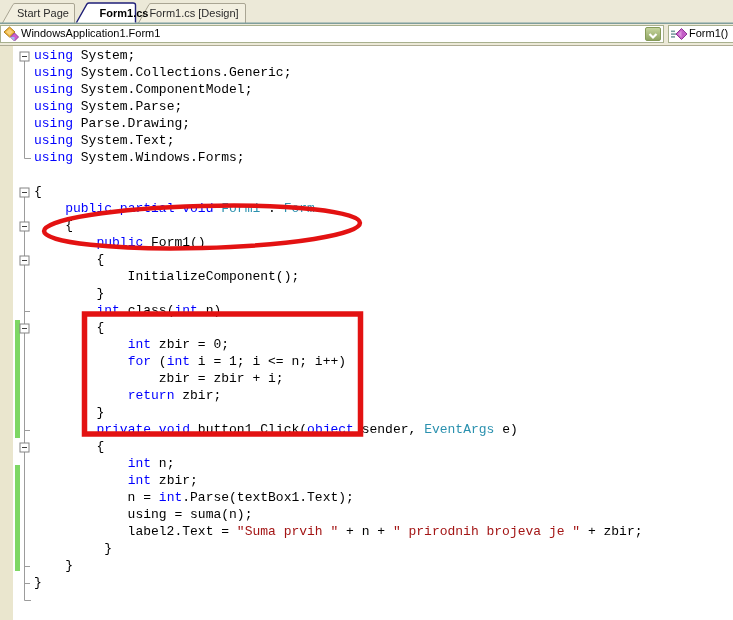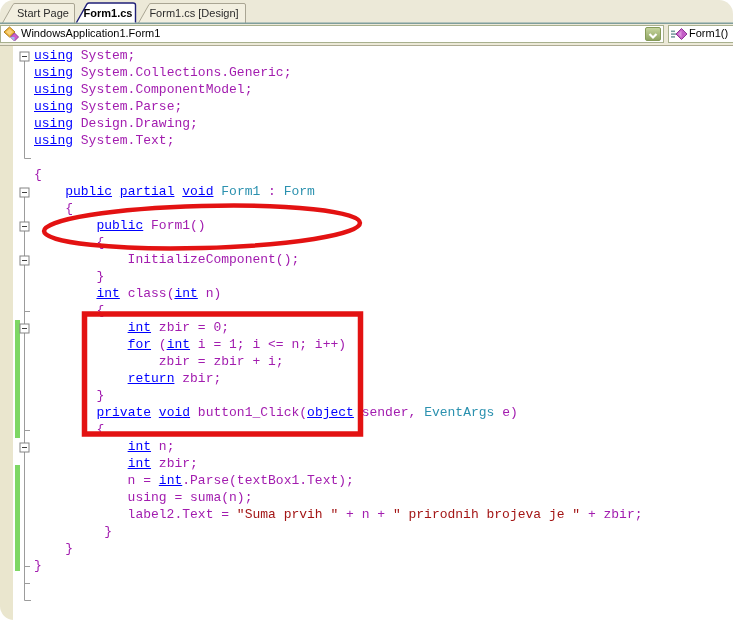--- a/index.html
+++ b/index.html
@@ -1,17 +1,17 @@
 <!DOCTYPE html>
 <html style="--kw: #0000FF; --ty: #2B91AF; --st: #A31515; --chg: #7ED764; --ann: #E31212;"><head>
 <meta charset="utf-8">
 <style>
   html,body{margin:0;padding:0;background:#fff;}
   .screen{position:relative;width:733px;height:620px;overflow:hidden;
-          font-family:"Liberation Sans",sans-serif;background:#fff;border-radius:14px;}
+          font-family:"Liberation Sans",sans-serif;background:#fff;}
 
   
   .tabbar{position:absolute;left:0;top:0;width:733px;height:24px;background:#ECE9D8;}
   .tabbar svg{position:absolute;left:0;top:0;}
   .tab-label{position:absolute;top:6px;height:16px;font-size:11px;color:#2b2b2b;
              text-align:center;line-height:15px;cursor:default;}
   .tab-label.active{font-weight:bold;color:#000;}
 
   
   .navbar{position:absolute;left:0;top:24px;width:733px;height:22px;background:#ECE9D8;
@@ -27,42 +27,42 @@
   
   .editor{position:absolute;left:0;top:46px;width:733px;height:574px;background:#fff;}
   .indicator-margin{position:absolute;left:0;top:0;width:13px;height:574px;background:#EAE6CE;}
   .change-bar{position:absolute;left:15px;width:5px;background:var(--chg,#7ED764);}
   .gutter{position:absolute;left:0;top:0;}
 
   #code{position:absolute;left:34px;top:1px;
         font-family:"Liberation Mono","DejaVu Sans Mono",monospace;
         font-size:13px;line-height:17px;}
   .code-line{height:17px;white-space:pre;color:#000;}
-  .tok-k{color:var(--kw,#0000FF);text-decoration:underline;}
+  .tok-k{color:var(--kw,#0000FF);}
   .tok-t{color:var(--ty,#2B91AF);}
   .tok-s{color:var(--st,#A31515);}
-  .tok-p{color:#a21caf;}
+  .tok-p{color:#000000;}
 
   
   .annotations{position:absolute;left:0;top:0;pointer-events:none;}
 </style>
 </head>
 <body>
 
 <div class="screen">
 
   <div class="tabbar">
     <svg width="733" height="24">
       <path d="M2.5,23 L13,4.5 Q13.8,3.5 15,3.5 L73,3.5 Q74.5,3.5 74.5,5 L74.5,23" fill="#F2EFE0" stroke="#A9A593" stroke-width="1"></path>
       <path d="M138.5,23 L149,4.5 Q149.8,3.5 151,3.5 L244,3.5 Q245.5,3.5 245.5,5 L245.5,23" fill="#F2EFE0" stroke="#A9A593" stroke-width="1"></path>
       <rect x="0" y="22.5" width="733" height="1.5" fill="#7F9E9D"></rect>
       <path d="M76.5,22.5 L87,4 Q87.8,3 89,3 L133,3 Q135.5,3 135.5,5 L135.5,22.5" fill="#FFFFFF" stroke="#1F1F78" stroke-width="1.4"></path>
     </svg>
     <div class="tab-label" style="left:10px;width:66px;">Start Page</div>
-    <div class="tab-label active" style="left:80px;width:56px;">Form1.cs</div>
+    <div class="tab-label active" style="left:96px;width:56px;">Form1.cs</div>
     <div class="tab-label" style="left:142px;width:104px;">Form1.cs [Design]</div>
   </div>
 
   <div class="navbar">
     <div class="combo combo-types">
       <span class="cicon">
         <svg width="16" height="16">
           <path d="M6.5,1 L12,6 L6.5,11 L1,6 Z" fill="#F0B63C" stroke="#AD7D1E" stroke-width="1"></path>
           <path d="M6.5,3 L10,6 L6.5,9 L3,6 Z" fill="#F8D27C"></path>
           <path d="M11.5,7 L15.5,11 L11.5,15 L7.5,11 Z" fill="#CD5ECD" stroke="#8E3C96" stroke-width="1"></path>
@@ -124,22 +124,23 @@
         <rect x="20" y="397" width="9" height="9" fill="#fff" stroke="#848484"></rect>
         <line x1="22" y1="401.5" x2="27" y2="401.5" stroke="#404040"></line>
       </g>
     </svg>
 
     <div id="code">
         <div class="code-line"><span class="tok-k">using</span><span class="tok-p"> System;</span></div>
         <div class="code-line"><span class="tok-k">using</span><span class="tok-p"> System.Collections.Generic;</span></div>
         <div class="code-line"><span class="tok-k">using</span><span class="tok-p"> System.ComponentModel;</span></div>
         <div class="code-line"><span class="tok-k">using</span><span class="tok-p"> System.Parse;</span></div>
-        <div class="code-line"><span class="tok-k">using</span><span class="tok-p"> Design.Drawing;</span></div>
+        <div class="code-line"><span class="tok-k">using</span><span class="tok-p"> Parse.Drawing;</span></div>
         <div class="code-line"><span class="tok-k">using</span><span class="tok-p"> System.Text;</span></div>
+        <div class="code-line"><span class="tok-k">using</span><span class="tok-p"> System.Windows.Forms;</span></div>
         <div class="code-line"></div>
         <div class="code-line"><span class="tok-p">{</span></div>
         <div class="code-line"><span class="tok-p">    </span><span class="tok-k">public</span><span class="tok-p"> </span><span class="tok-k">partial</span><span class="tok-p"> </span><span class="tok-k">void</span><span class="tok-p"> </span><span class="tok-t">Form1</span><span class="tok-p"> : </span><span class="tok-t">Form</span></div>
         <div class="code-line"><span class="tok-p">    {</span></div>
         <div class="code-line"><span class="tok-p">        </span><span class="tok-k">public</span><span class="tok-p"> Form1()</span></div>
         <div class="code-line"><span class="tok-p">        {</span></div>
         <div class="code-line"><span class="tok-p">            InitializeComponent();</span></div>
         <div class="code-line"><span class="tok-p">        }</span></div>
         <div class="code-line"><span class="tok-p">        </span><span class="tok-k">int</span><span class="tok-p"> class(</span><span class="tok-k">int</span><span class="tok-p"> n)</span></div>
         <div class="code-line"><span class="tok-p">        {</span></div>

